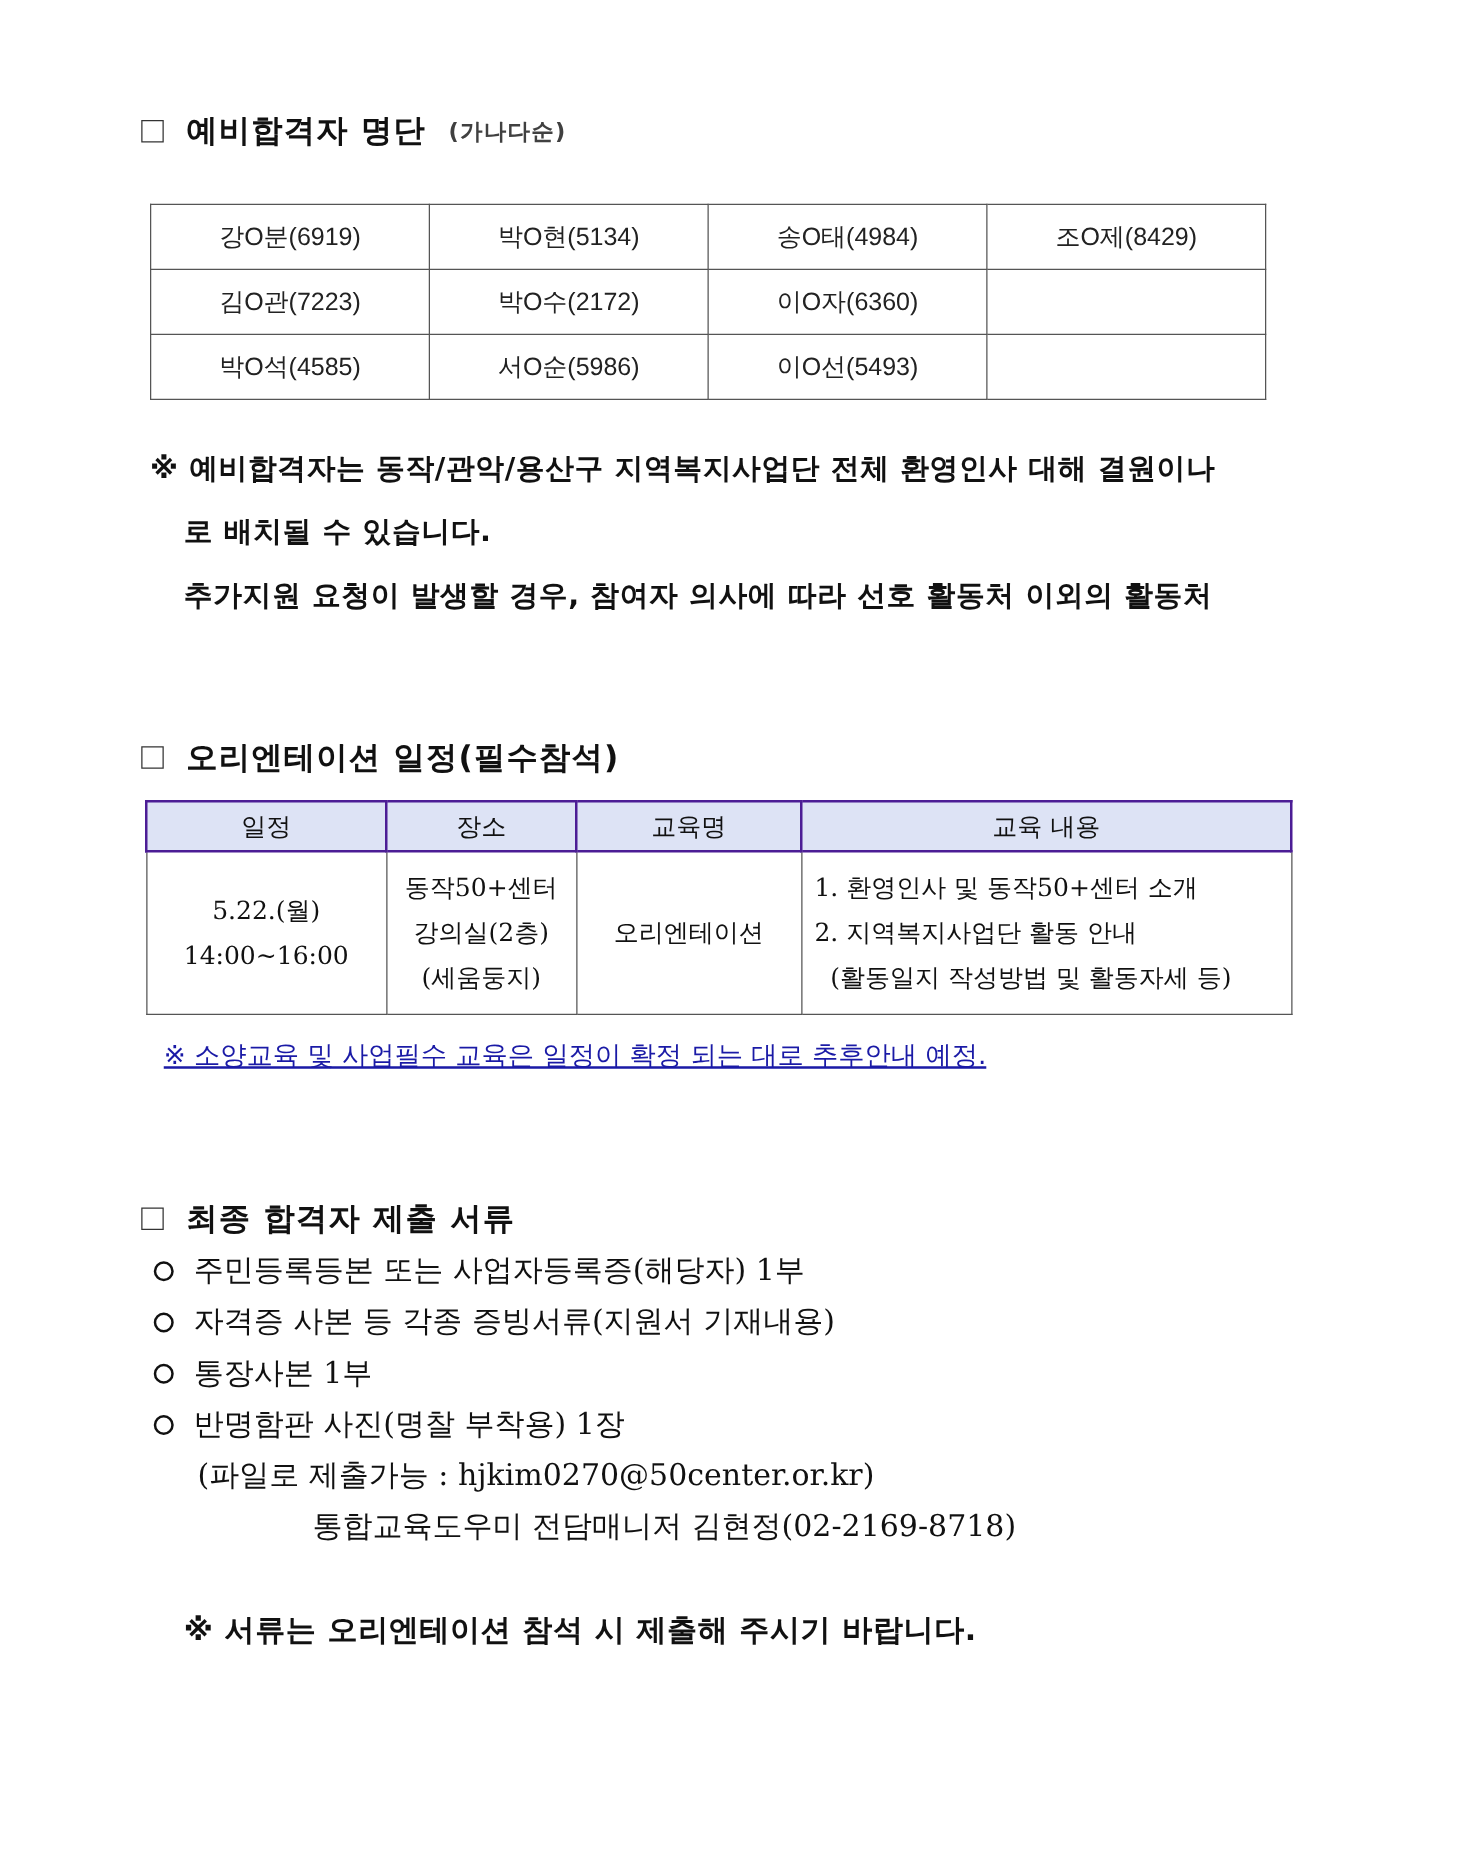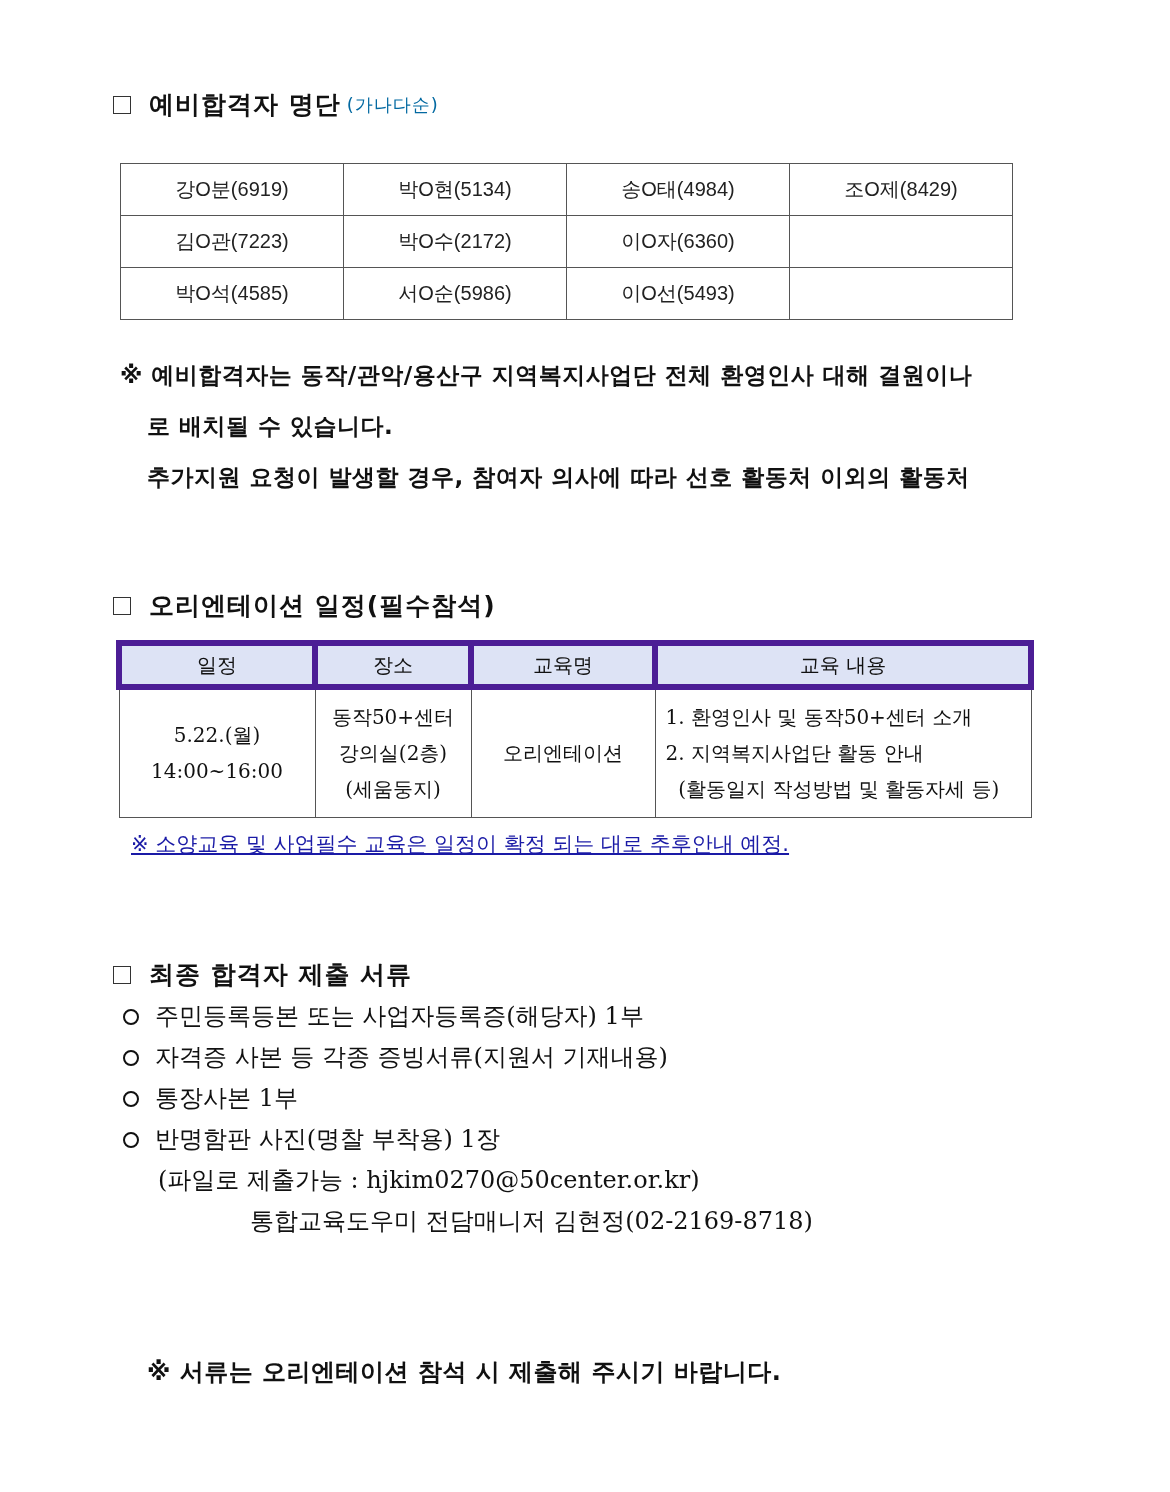--- a/index.html
+++ b/index.html
@@ -1,24 +1,24 @@
 <!DOCTYPE html>
 <html><head>
 <meta charset="utf-8">
 <style>
   html, body { margin: 0; padding: 0; background: #ffffff; }
   body { width: 1170px; height: 1492px; position: relative; color: #111; font-family: "DejaVu Sans", "Liberation Sans", sans-serif; overflow: hidden; }
   .abs { position: absolute; }
   .sec-title { font-size: 25px; font-weight: bold; letter-spacing: 1px; display: flex; align-items: center; white-space: nowrap; }
   .sec-title .box { display: inline-block; width: 18px; height: 18px; border: 1.5px solid #333; margin-right: 18px; box-sizing: border-box; }
-  .sec-title .sub { font-size: 18px; font-weight: normal; margin-left: 6px; color: #0369a1; }
+  .sec-title .sub { font-size: 18px; font-weight: bold; margin-left: 18px; color: #404040; }
   table { border-collapse: collapse; }
   .names td { border: 1px solid #555; height: 51px; text-align: center; font-size: 20px; color: #222; font-family: "Liberation Sans", sans-serif; width: 222px; padding: 0; }
   .note { font-size: 23px; font-weight: bold; line-height: 51px; letter-spacing: 0.5px; }
-  .orient th { background: #dde3f5; border: 6px solid #4c1d95; font-weight: normal; font-size: 20px; height: 38px; padding: 0; }
+  .orient th { background: #dde3f5; border: 2px solid #4c1d95; font-weight: normal; font-size: 20px; height: 38px; padding: 0; }
   .orient td { border: 1px solid #555; font-size: 20px; text-align: center; line-height: 36px; padding: 0; vertical-align: middle; font-family: "DejaVu Serif", serif; }
   .orient td.content { text-align: left; padding-left: 10px; }
   .link-note { color: #1a1aa6; text-decoration: underline; font-size: 21px; white-space: nowrap; }
   .doc-item { font-size: 24px; line-height: 41px; white-space: nowrap; font-family: "DejaVu Serif", serif; }
   .bullet { display: inline-block; width: 16px; height: 16px; border: 2px solid #111; border-radius: 50%; margin-right: 16px; vertical-align: -1px; box-sizing: border-box; }
   .final-note { font-size: 24px; font-weight: bold; white-space: nowrap; letter-spacing: 0.5px; }
 </style>
 </head>
 <body>
 
@@ -99,13 +99,13 @@
 
 <div class="abs" style="left:123px; top:996px;">
   <div class="doc-item"><span class="bullet"></span><span>주민등록등본 또는 사업자등록증(해당자) 1부</span></div>
   <div class="doc-item"><span class="bullet"></span><span>자격증 사본 등 각종 증빙서류(지원서 기재내용)</span></div>
   <div class="doc-item"><span class="bullet"></span><span>통장사본 1부</span></div>
   <div class="doc-item"><span class="bullet"></span><span>반명함판 사진(명찰 부착용) 1장</span></div>
   <div class="doc-item" style="padding-left:35px;">(파일로 제출가능 : hjkim0270@50center.or.kr)</div>
   <div class="doc-item" style="padding-left:127px;">통합교육도우미 전담매니저 김현정(02-2169-8718)</div>
 </div>
 
-<div class="abs final-note" style="left:147px; top:1356px;">※ 서류는 오리엔테이션 참석 시 제출해 주시기 바랍니다.</div>
+<div class="abs final-note" style="left:147px; top:1288px;">※ 서류는 오리엔테이션 참석 시 제출해 주시기 바랍니다.</div>
 
 </body></html>

